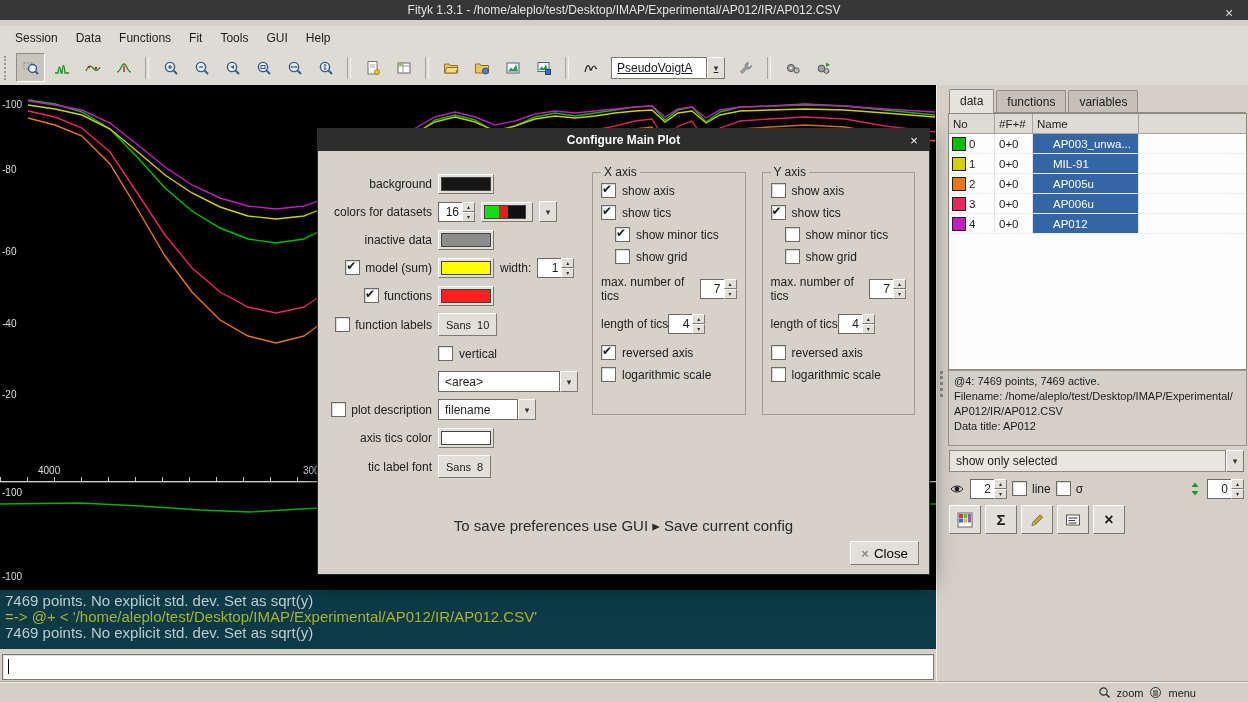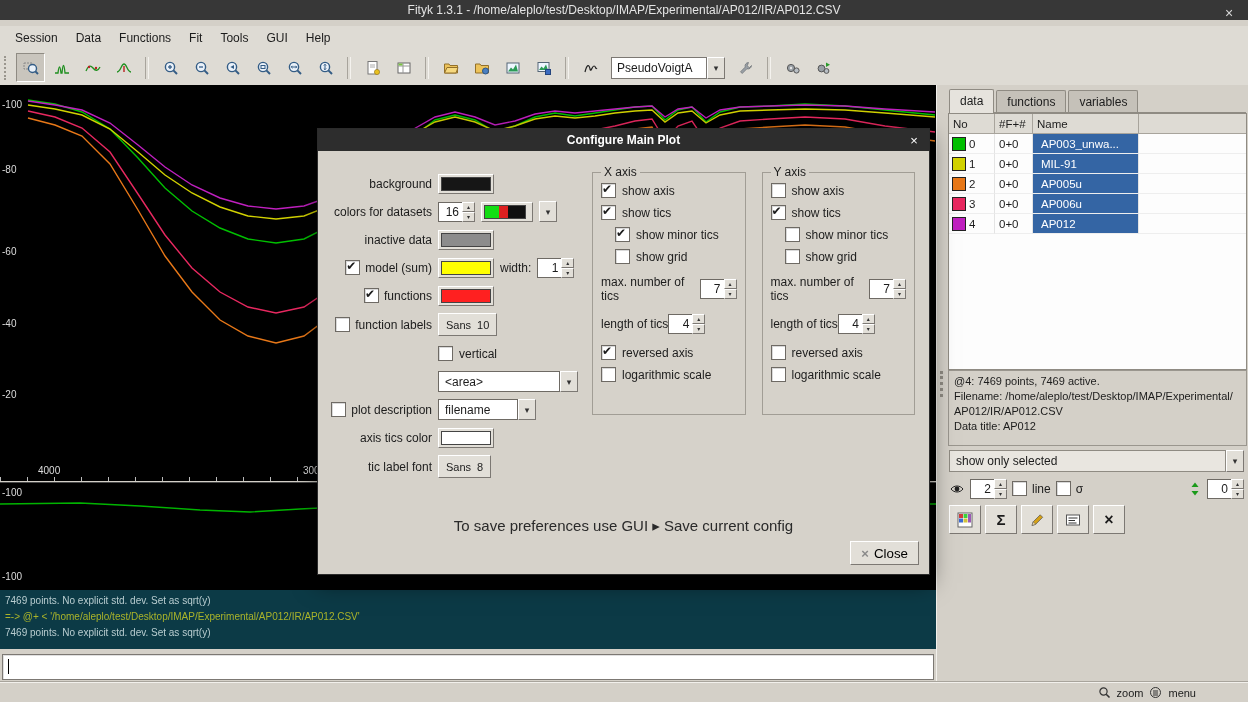--- a/index.html
+++ b/index.html
@@ -15,37 +15,37 @@
            align-items:center;padding-left:6px;}
   .mi{padding:3px 9px;}
   
   .toolbar{position:absolute;top:50px;left:0;right:0;height:35px;background:#dedbd4;
            border-bottom:1px solid #b4b0a8;display:flex;align-items:center;padding:0 4px;gap:2px;}
   .grip{width:4px;height:24px;margin:0 4px 0 0;border-left:2px dotted #9a968e;}
   .tbtn{width:27px;height:27px;display:flex;align-items:center;justify-content:center;
         border:1px solid transparent;background:transparent;}
   .tbtn.active{background:#c9c5bd;border-color:#8f8b83 #ffffff #ffffff #8f8b83;}
   .tsep{width:2px;height:22px;margin:0 5px;border-left:1px solid #a8a49c;border-right:1px solid #f4f2ee;}
-  .tcombo{display:flex;height:22px;margin:0 4px;}
+  .tcombo{display:flex;height:22px;margin:0 4px;text-decoration:underline;}
   .tcombo .val{width:84px;background:#fff;border:1px solid #7c7873;display:flex;align-items:center;
         padding:0 5px;}
   .drop{width:16px;background:#e2dfd8;border:1px solid;border-color:#fff #7c7873 #7c7873 #fff;
         display:flex;align-items:center;justify-content:center;font-size:9px;color:#333;}
   .drop::after{content:"▾";}
   
   .plot-main{position:absolute;top:85px;left:0;width:936px;height:396px;background:#000;}
   .plot-aux{position:absolute;top:482px;left:0;width:936px;height:107px;background:#000;
             border-top:1px solid #4a4a4a;}
   .ticklbl{position:absolute;color:#dcdcdc;font-size:10px;left:2px;}
   .xticklbl{position:absolute;color:#dcdcdc;font-size:10px;bottom:5px;}
   .tickrow{position:absolute;left:0;right:0;bottom:0;height:4px;
            background:repeating-linear-gradient(90deg,#bbb 0 1px,transparent 1px 27px);}
   
   .console{position:absolute;top:590px;left:0;width:936px;height:59px;background:#0c3a46;
-           padding:3px 5px;box-sizing:border-box;font-size:10px;line-height:16px;}
+           padding:3px 5px;box-sizing:border-box;font-size:15px;line-height:16px;}
   .cline{color:#b9cdd0;white-space:nowrap;}
   .cline.cmd{color:#aab32a;}
   
   .input-row{position:absolute;top:650px;left:0;width:936px;height:33px;display:flex;
              align-items:center;padding:0 2px;box-sizing:border-box;}
   .entry{flex:1;height:24px;background:#fff;border:1px solid #7c7873;position:relative;
          box-shadow:inset 1px 1px 0 rgba(0,0,0,.12);}
   .caret{position:absolute;left:5px;top:4px;width:1px;height:15px;background:#000;}
   
   .vsplit{position:absolute;top:85px;left:936px;width:11px;height:598px;background:#d4d0c8;
@@ -60,21 +60,21 @@
        border-radius:2px 2px 0 0;font-size:12px;}
   .tab.active{background:#e6e3dd;padding-bottom:5px;margin-bottom:-1px;}
   .table-wrap{position:absolute;top:28px;left:1px;right:1px;height:255px;background:#fdfdfd;
         border:1px solid #8f8b83;overflow:hidden;}
   .thead,.trow{display:flex;height:20px;line-height:20px;font-size:11.5px;justify-content:center;}
   .thead > div{background:#dedbd4;border-right:1px solid #a8a49c;border-bottom:1px solid #a8a49c;
         padding-left:4px;box-sizing:border-box;}
   .trow > div{border-right:1px solid #e4e4e4;border-bottom:1px solid #eee;box-sizing:border-box;}
   .c-no{width:46px;display:flex;align-items:center;gap:3px;padding-left:3px;}
   .c-f{width:38px;padding-left:4px;}
-  .c-name{width:106px;padding-left:8px;color:#fff;white-space:nowrap;overflow:hidden;}
+  .c-name{width:106px;padding-left:20px;color:#fff;white-space:nowrap;overflow:hidden;}
   .c-fill{flex:1;border-right:none !important;}
   .sw{width:12px;height:12px;border:1px solid #222;flex:none;}
   
   .info{position:absolute;top:285px;left:1px;right:1px;height:76px;background:#d4d0c8;
         border:1px solid #9a968e;padding:3px 5px;box-sizing:border-box;font-size:11px;
         line-height:15px;white-space:nowrap;overflow:hidden;}
   .filter{position:absolute;top:365px;left:2px;right:4px;height:22px;display:flex;}
   .filter .val{flex:1;background:#e9e6e0;border:1px solid #8f8b83;display:flex;align-items:center;
         padding:0 6px;}
   .controls{position:absolute;top:392px;left:2px;right:4px;height:23px;display:flex;

